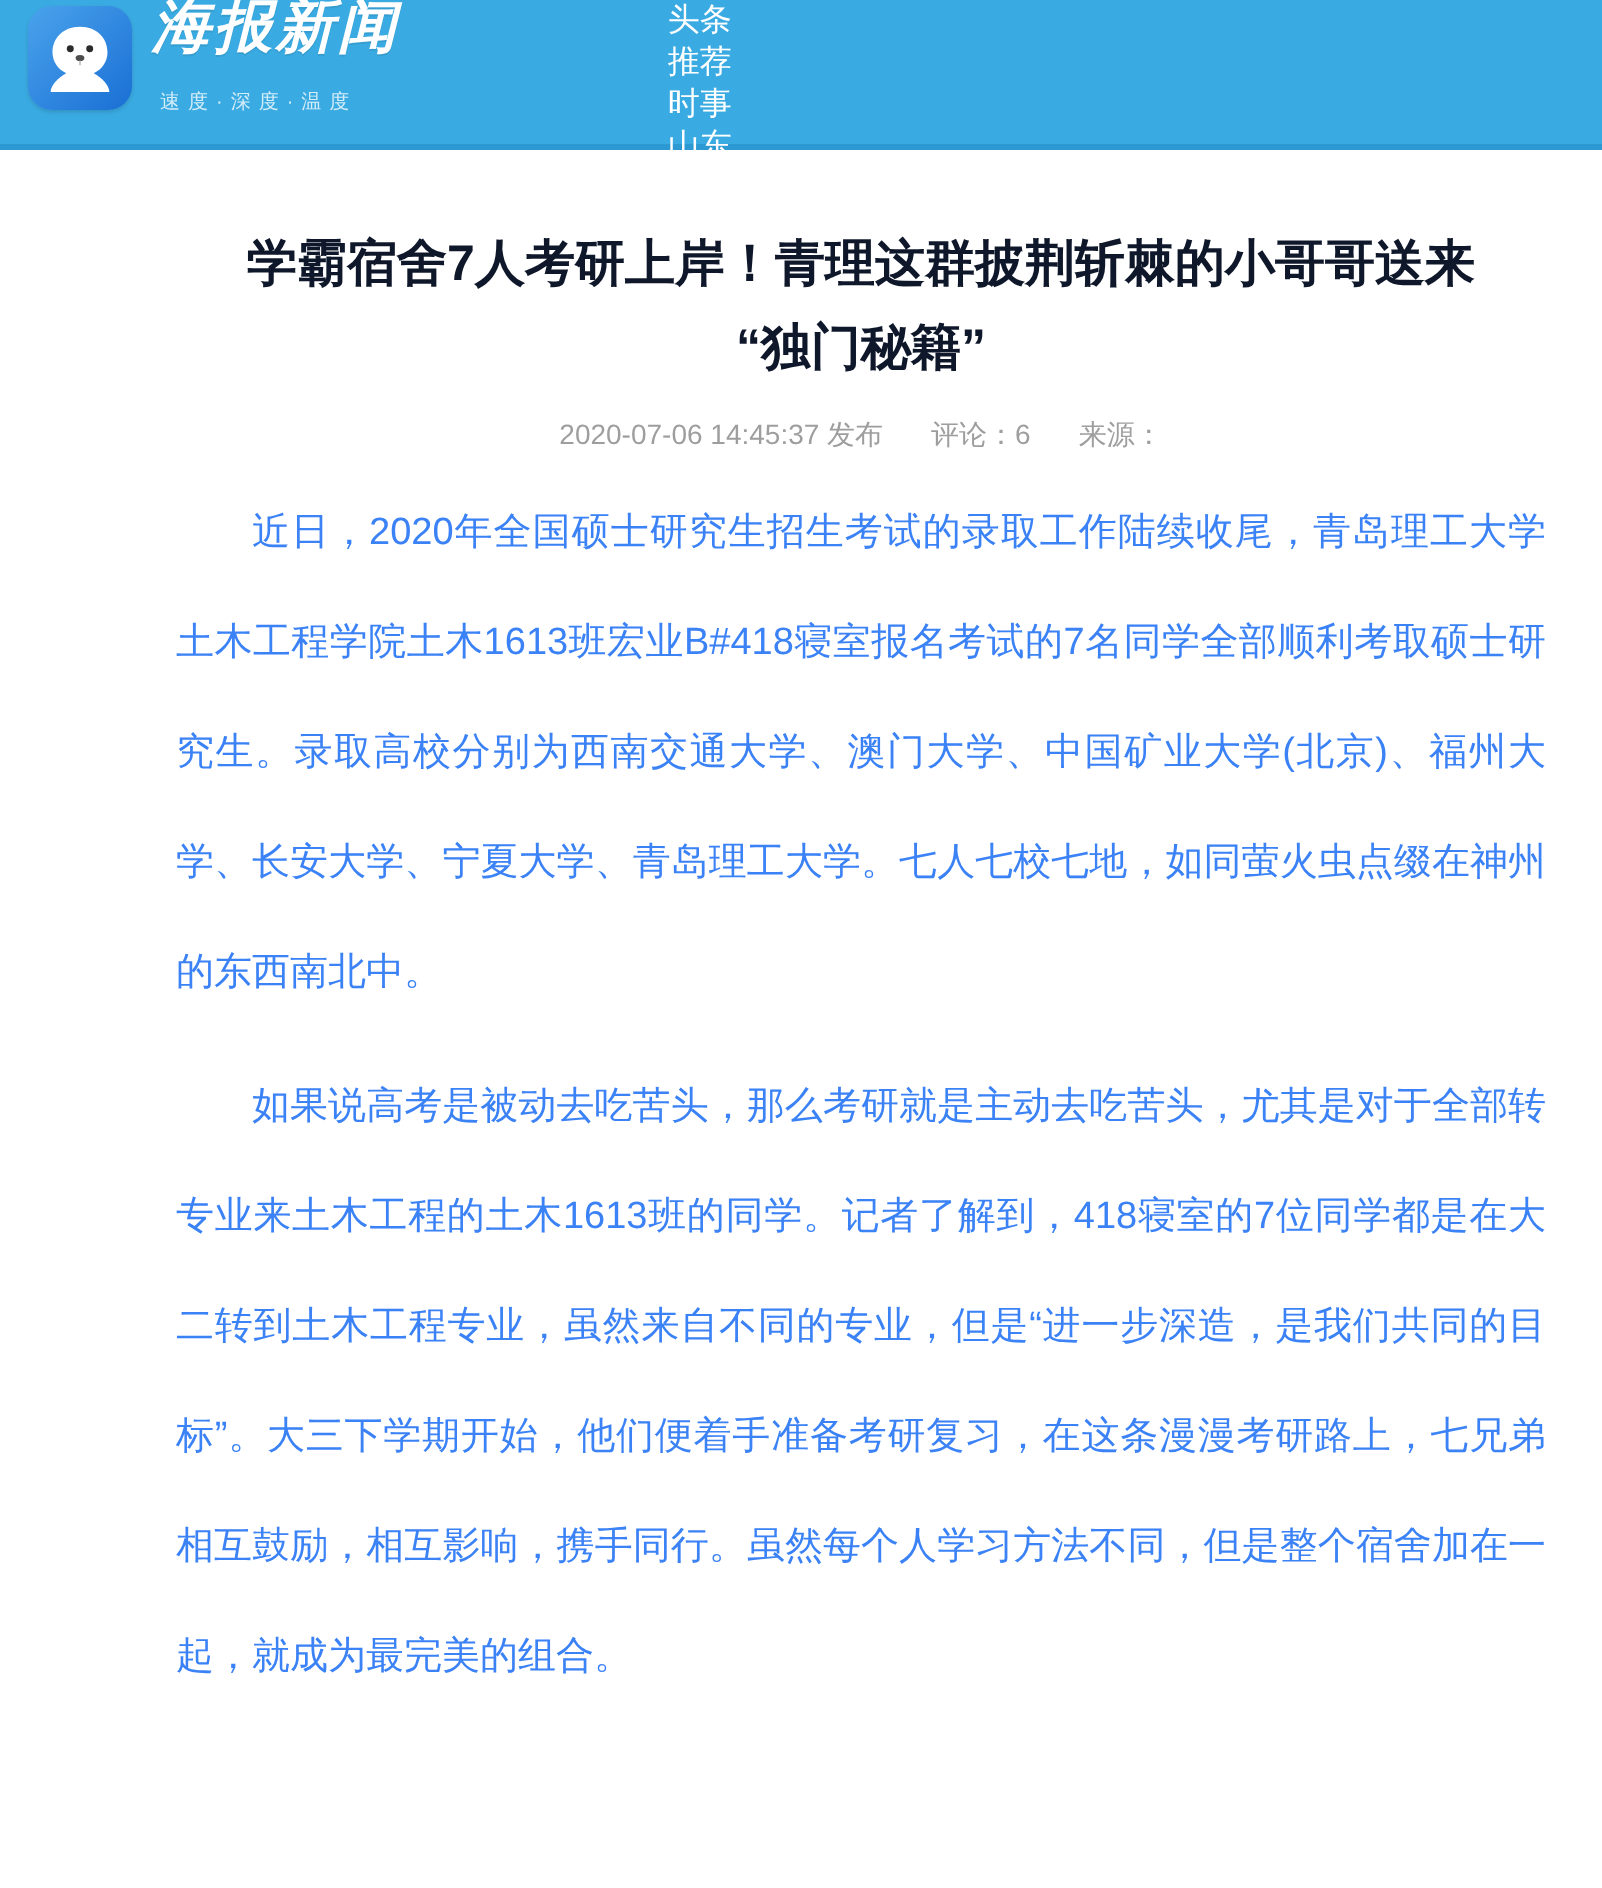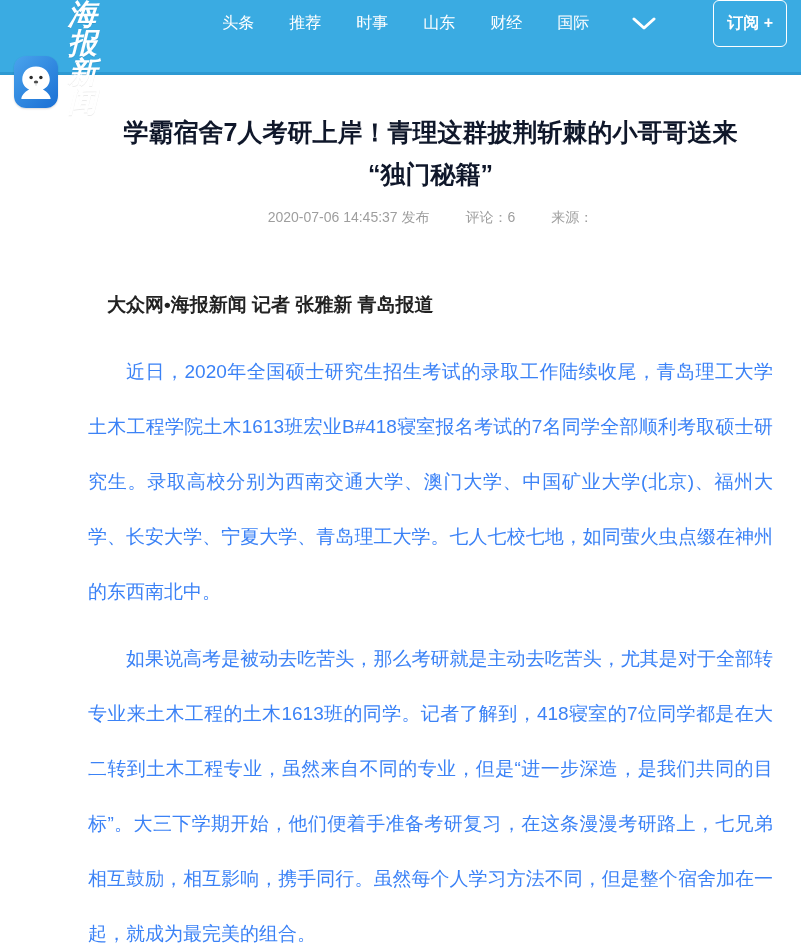--- a/index.html
+++ b/index.html
@@ -20,39 +20,39 @@
   }
   .logo-text-block{ display:flex; flex-direction:column; line-height:1; }
   .logo-title{
     font-size:29px; font-weight:bold; font-style:italic; letter-spacing:2px;
     color:#ffffff; text-shadow:0 1px 0 rgba(0,0,0,.08);
   }
   .logo-tagline{
     margin-top:18px; font-size:10px; letter-spacing:4px; color:rgba(255,255,255,.78);
     padding-left:4px;
   }
-  .main-nav{ display:flex; align-items:center; gap:35px; margin-left:102px; }
+  .main-nav{ display:flex; align-items:center; margin-left:102px;flex-direction:column; }
   .nav-item{ font-size:16px; color:#fff; cursor:pointer; white-space:nowrap; }
   .nav-more{ margin-left:8px; display:flex; align-items:center; cursor:pointer; }
   .subscribe-btn{
     margin-left:22px; border:1px solid #ffffff; border-radius:6px;
     padding:12px 13px; font-size:16px; color:#fff; background:transparent;
     cursor:pointer; white-space:nowrap;
     font-family:"Liberation Sans","DejaVu Sans",sans-serif;
     font-weight:bold;
   }
 
   
   .article{ margin:0 28px 0 88px; color:#3f3f3f; }
   .article-title{
     max-width:650px; margin:36px auto 0; text-align:center;
     font-size:25px; line-height:42px; font-weight:bold; color:#0f172a;
   }
   .meta-row{
-    margin-top:14px; display:flex; justify-content:center; gap:36px;
+    margin-top:14px; display:flex; justify-content:center; gap:24px;
     font-size:14px; color:#9e9e9e;
   }
   .byline{ margin-top:50px; font-size:19px; font-weight:bold; color:#222;
            text-indent:1em; line-height:55px; }
   .body-para{ font-size:19px; line-height:55px; text-indent:2em;
               margin:12px 0 10px; color:#3b82f6; text-align:justify; }
   .subheading{ margin:40px 0 4px; font-size:19px; font-weight:bold; color:#222;
                text-indent:1em; line-height:55px; }
 </style>
 </head>
@@ -95,20 +95,19 @@
 
 <main class="article">
   <h1 class="article-title">学霸宿舍7人考研上岸！青理这群披荆斩棘的小哥哥送来“独门秘籍”</h1>
 
   <div class="meta-row">
     <span>2020-07-06 14:45:37 发布</span>
     <span>评论：6</span>
     <span>来源：</span>
   </div>
 
-  <p class="byline">大众网•海报新闻 记者 张雅新 青岛报道</p>
 
   <p class="body-para">近日，2020年全国硕士研究生招生考试的录取工作陆续收尾，青岛理工大学土木工程学院土木1613班宏业B#418寝室报名考试的7名同学全部顺利考取硕士研究生。录取高校分别为西南交通大学、澳门大学、中国矿业大学(北京)、福州大学、长安大学、宁夏大学、青岛理工大学。七人七校七地，如同萤火虫点缀在神州的东西南北中。</p>
 
 
   <p class="body-para">如果说高考是被动去吃苦头，那么考研就是主动去吃苦头，尤其是对于全部转专业来土木工程的土木1613班的同学。记者了解到，418寝室的7位同学都是在大二转到土木工程专业，虽然来自不同的专业，但是“进一步深造，是我们共同的目标”。大三下学期开始，他们便着手准备考研复习，在这条漫漫考研路上，七兄弟相互鼓励，相互影响，携手同行。虽然每个人学习方法不同，但是整个宿舍加在一起，就成为最完美的组合。</p>
 
 </main>
 
 </body></html>

